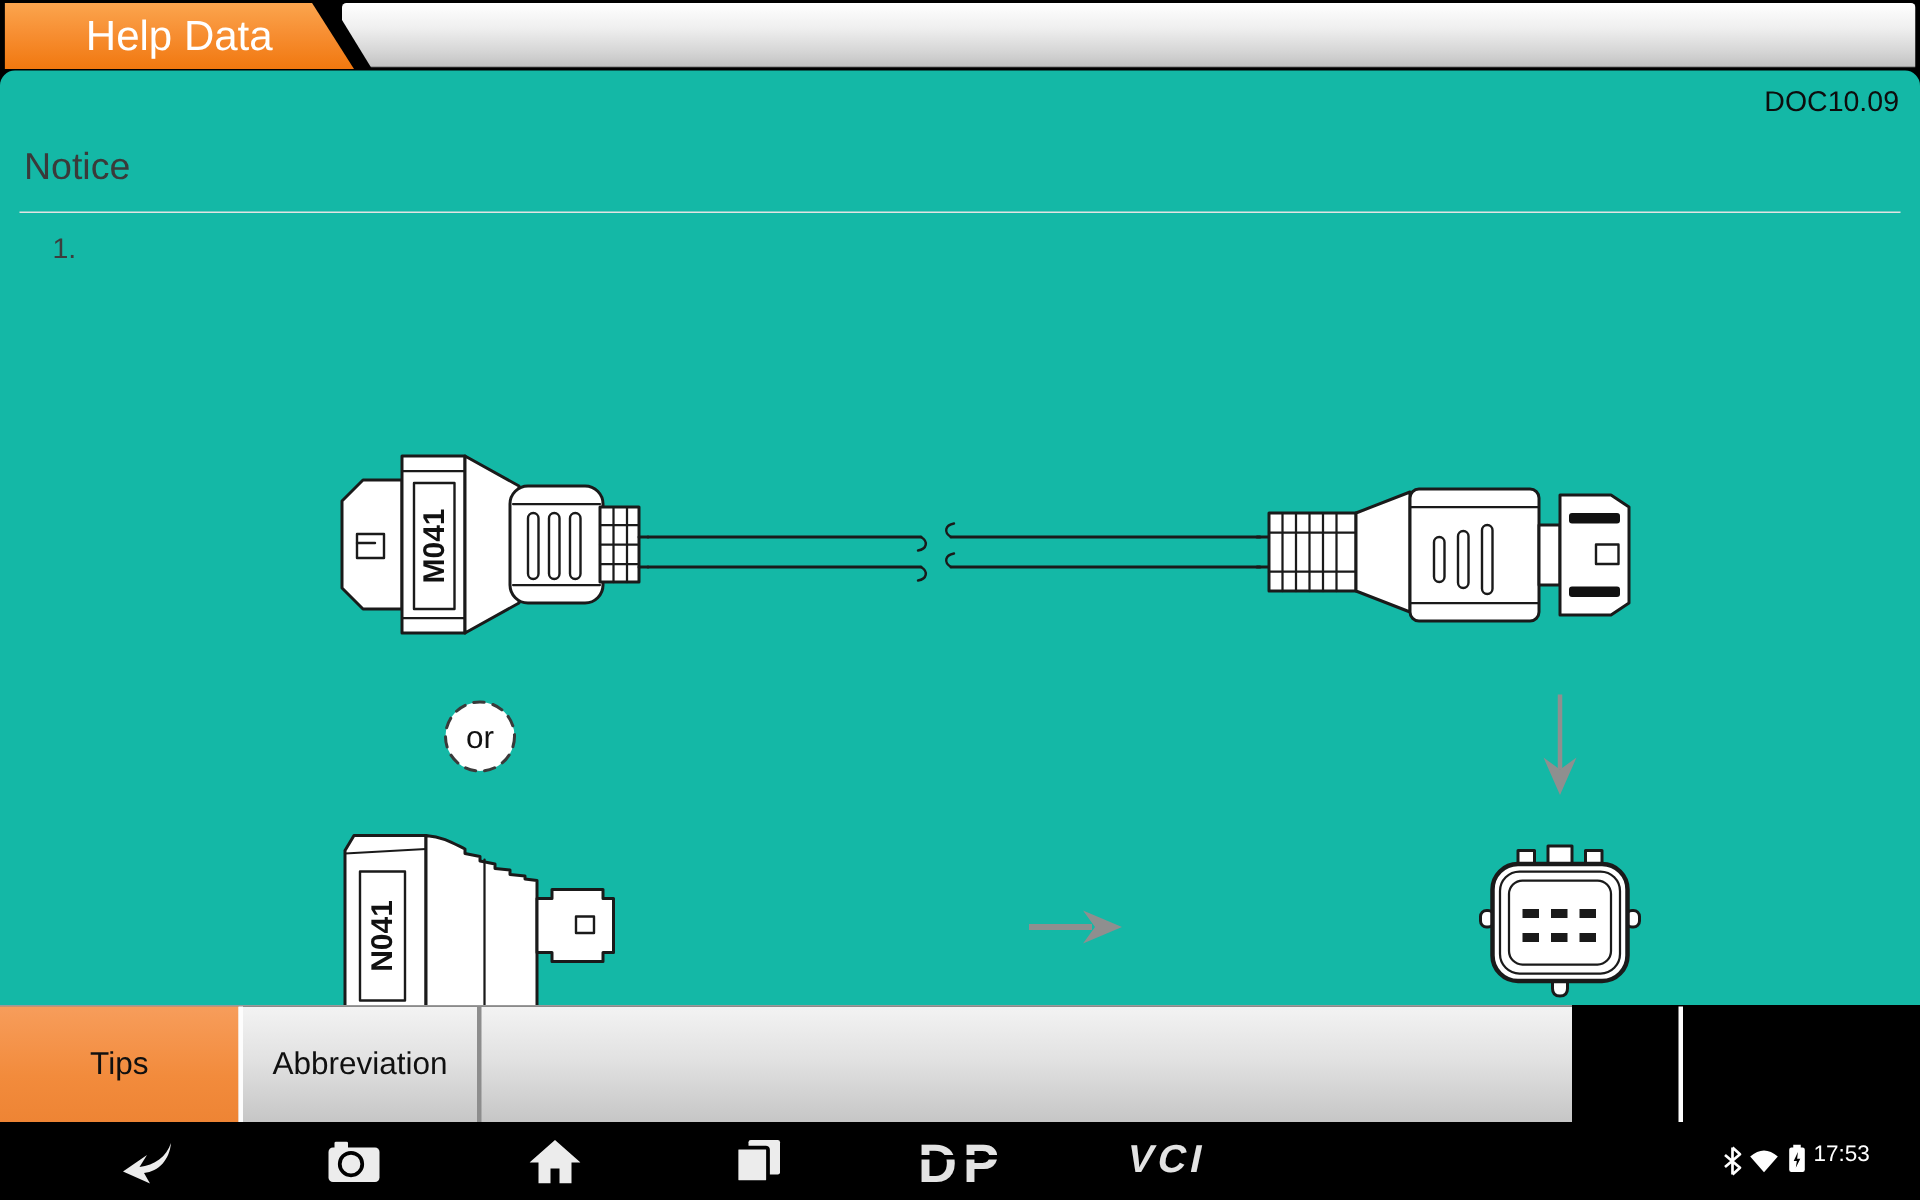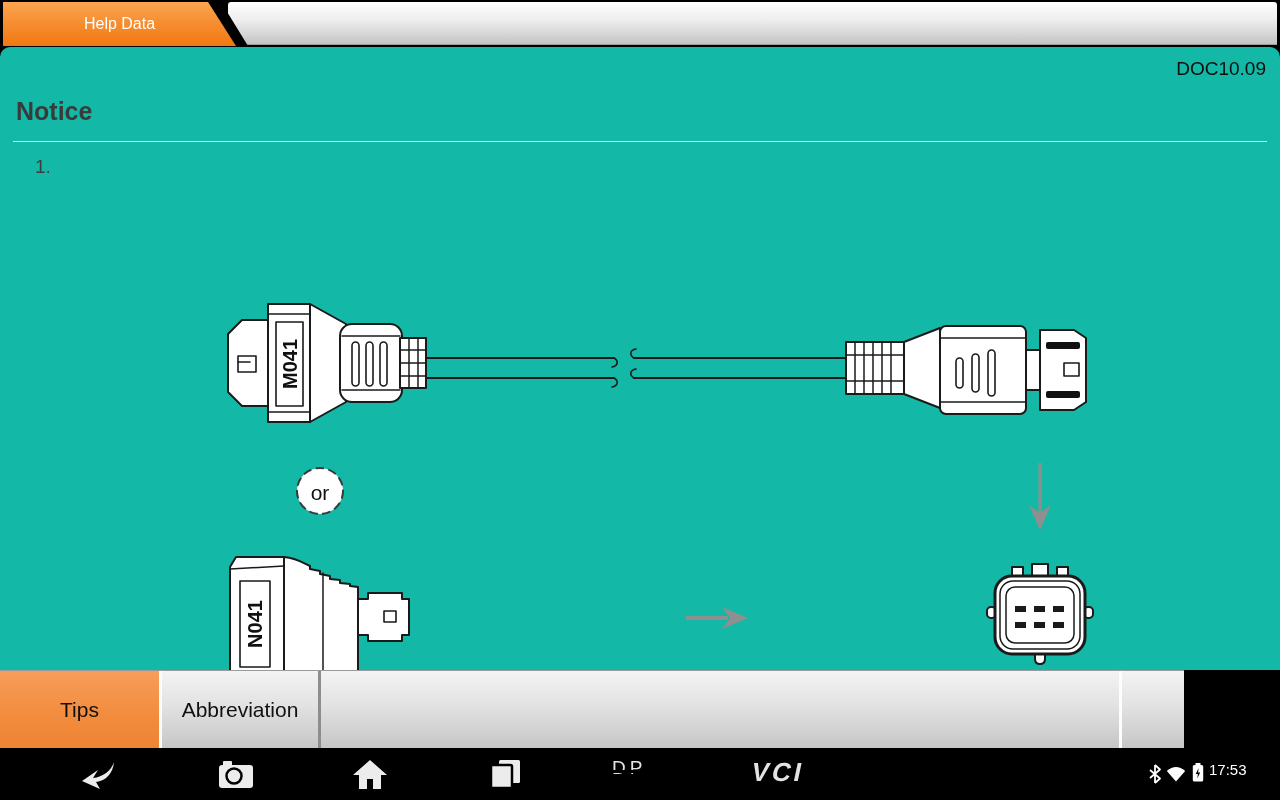--- a/index.html
+++ b/index.html
@@ -11,49 +11,49 @@
   .top-bar { position:absolute; top:0; left:0; width:1280px; height:47px; background:#000; }
   .gray-bar { position:absolute; top:2px; left:228px; right:3px; height:43px;
     background:linear-gradient(180deg,#ffffff 0%,#efefef 40%,#d7d7d7 75%,#c3c3c3 100%);
     border-radius:3px 3px 0 0; border-bottom:1px solid #9c9c9c; }
   .tab-shadow { position:absolute; top:2px; left:3px; width:245px; height:44px; background:#000;
     clip-path:polygon(0 0, 89% 0, 100% 100%, 0 100%); }
   .orange-tab { position:absolute; top:2px; left:3px; width:233px; height:44px;
     background:linear-gradient(180deg,#fba54e 0%,#f78f33 45%,#f1780f 100%);
     clip-path:polygon(0 0, 88% 0, 100% 100%, 0 100%);
     display:flex; align-items:center; justify-content:center;
-    color:#fff; font-size:16px; }
+    color:#fff; font-size:28px; }
 
   
   .content { position:absolute; top:47px; left:0; width:1280px; height:623px; background:#14b8a6;
     border-radius:10px 10px 0 0; overflow:hidden; }
   .doc-code { position:absolute; top:11px; right:14px; font-size:19px; color:#0d0d0d; }
-  .page-title { position:absolute; top:50px; left:16px; font-size:25px; font-weight:bold; color:#3a3a3a; }
+  .page-title { position:absolute; top:50px; left:16px; font-size:25px; font-weight:normal; color:#3a3a3a; }
   .rule { position:absolute; top:94px; left:13px; right:13px; height:1px; background:#e3e3e3; }
   .notice-item { position:absolute; top:109px; left:35px; right:20px; font-size:19px; color:#3d3d3d; display:flex; }
   .notice-item .num { margin-right:13px; }
   .diagram { position:absolute; top:250px; left:0; width:1280px; height:373px; }
   .diagram text { font-family:"Liberation Sans", sans-serif; }
 
   
-  .bottom-bar { position:absolute; top:670px; left:0; width:1184px; height:78px;
+  .bottom-bar { position:absolute; top:670px; left:0; width:1048px; height:78px;
     background:linear-gradient(180deg,#f3f3f3 0%,#e2e2e2 45%,#c6c6c6 100%); border-top:1px solid #9a9a9a;padding-left:27px; }
   .bb-btn { position:absolute; top:0; height:78px; display:flex; align-items:center; justify-content:center;
     font-size:21px; color:#101010; cursor:pointer; }
   .bb-tips { left:0; width:159px; background:linear-gradient(180deg,#f79d5b 0%,#f28b3c 60%,#ee8434 100%); }
   .bb-abbr { left:162px; width:156px; }
   .bb-esc  { left:1122px; width:158px; font-weight:bold; font-size:22px; }
   .bb-div-dark { position:absolute; top:0; left:318px; width:3px; height:78px; background:#8d8d8d; }
   .bb-div-white-l { position:absolute; top:0; left:159px; width:3px; height:78px; background:#fdfdfd; }
   .bb-div-white-r { position:absolute; top:0; left:1119px; width:3px; height:78px; background:#fdfdfd; }
 
   
   .nav-bar { position:absolute; top:748px; left:0; width:1280px; height:52px; background:#000; }
   .nav-icon { position:absolute; cursor:pointer; }
-  .dp-logo { position:absolute; left:612px; top:10px; font-weight:normal; font-size:19px; letter-spacing:4px;
+  .dp-logo { position:absolute; left:612px; top:10px; font-weight:bold; font-size:36px; letter-spacing:4px;
     color:#e3e3e3; line-height:1; cursor:pointer; }
   .dp-logo::after { content:""; position:absolute; left:-3px; right:-2px; top:12px; height:3px; background:#000; }
   .vci-logo { position:absolute; left:752px; top:11px; font-weight:bold; font-size:26px; letter-spacing:3px;
     color:#e3e3e3; line-height:1; transform:skewX(-12deg); cursor:pointer; }
   .time { position:absolute; left:1209px; top:13px; font-size:15px; color:#fff; }
 </style>
 </head>
 <body>
 
 <div class="screen">

